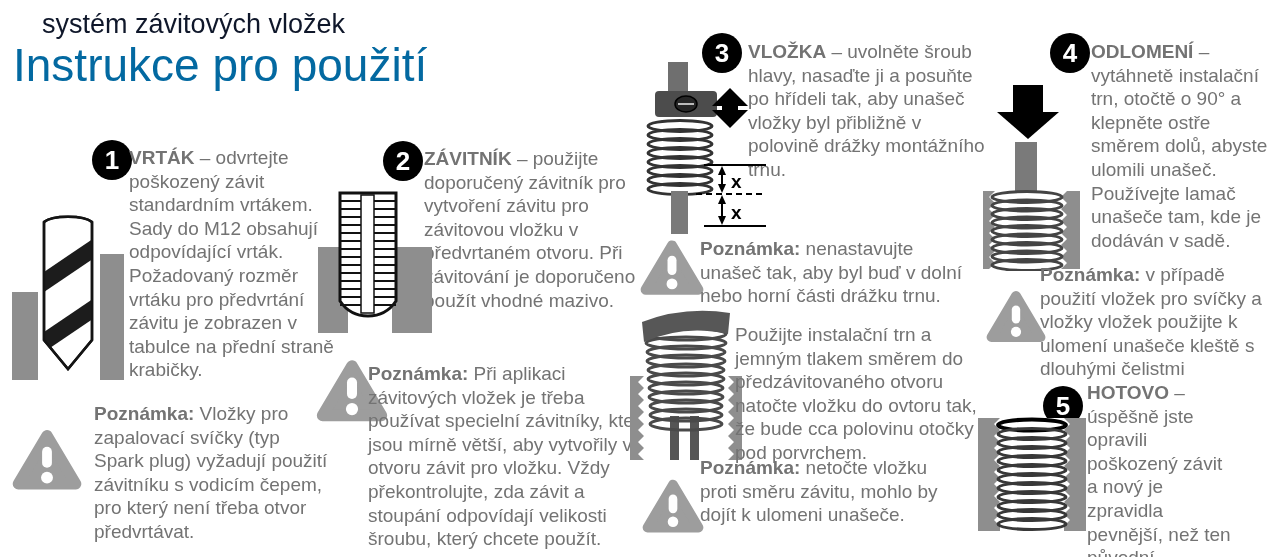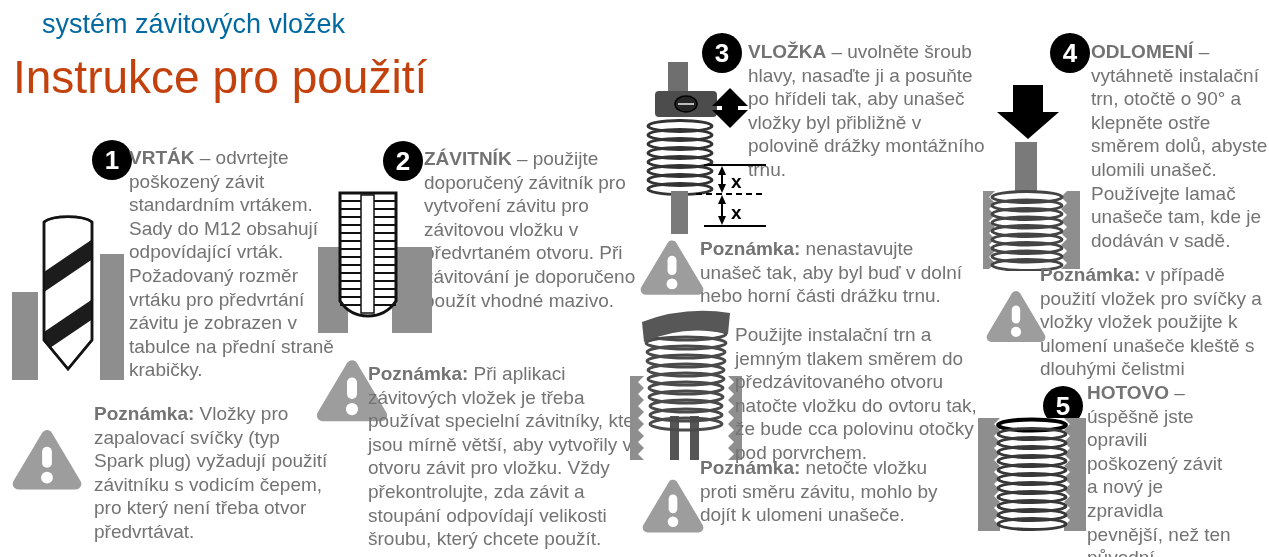--- a/index.html
+++ b/index.html
@@ -1,22 +1,22 @@
 <!DOCTYPE html>
 <html><head>
 <meta charset="utf-8">
 <style>
   *{margin:0;padding:0;box-sizing:border-box}
   html,body{background:#ffffff}
   #stage{position:relative;width:1269px;height:557px;background:#fff;overflow:hidden;
          font-family:"Liberation Sans",sans-serif;color:#161616}
   .txt{position:absolute;font-size:19px;line-height:23.6px;color:#737373}
   .txt b{font-weight:bold}
-  .kicker{position:absolute;left:42px;top:9px;font-size:27px;color:#0369a1}
-  .title{position:absolute;left:13px;top:50px;font-size:46px;color:#c2410c}
+  .kicker{position:absolute;left:42px;top:9px;font-size:27px;color:#0f172a}
+  .title{position:absolute;left:13px;top:38px;font-size:46px;color:#0369a1}
   .circle{position:absolute;width:40px;height:40px;border-radius:50%;background:#000;color:#fff;
           font-weight:bold;font-size:26px;display:flex;align-items:center;justify-content:center;line-height:1}
   svg.ill{position:absolute;display:block}
 </style>
 </head>
 <body>
 
 <div id="stage">
 
   <div class="kicker">systém závitových vložek</div>

